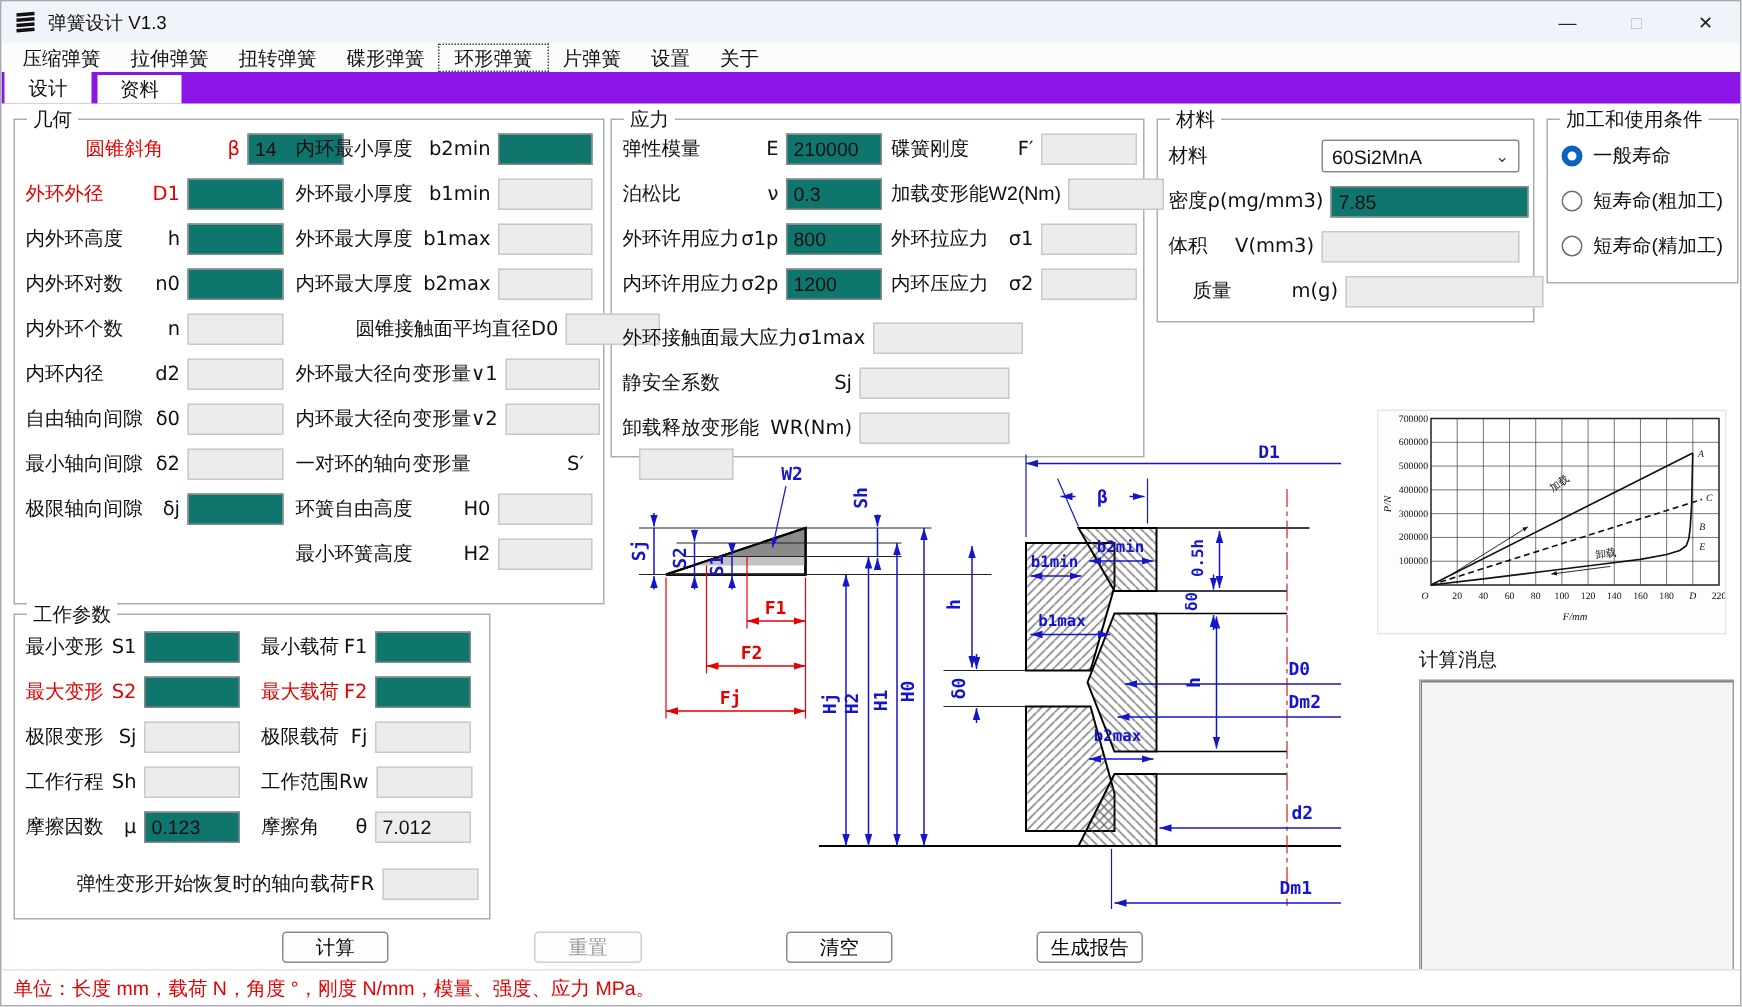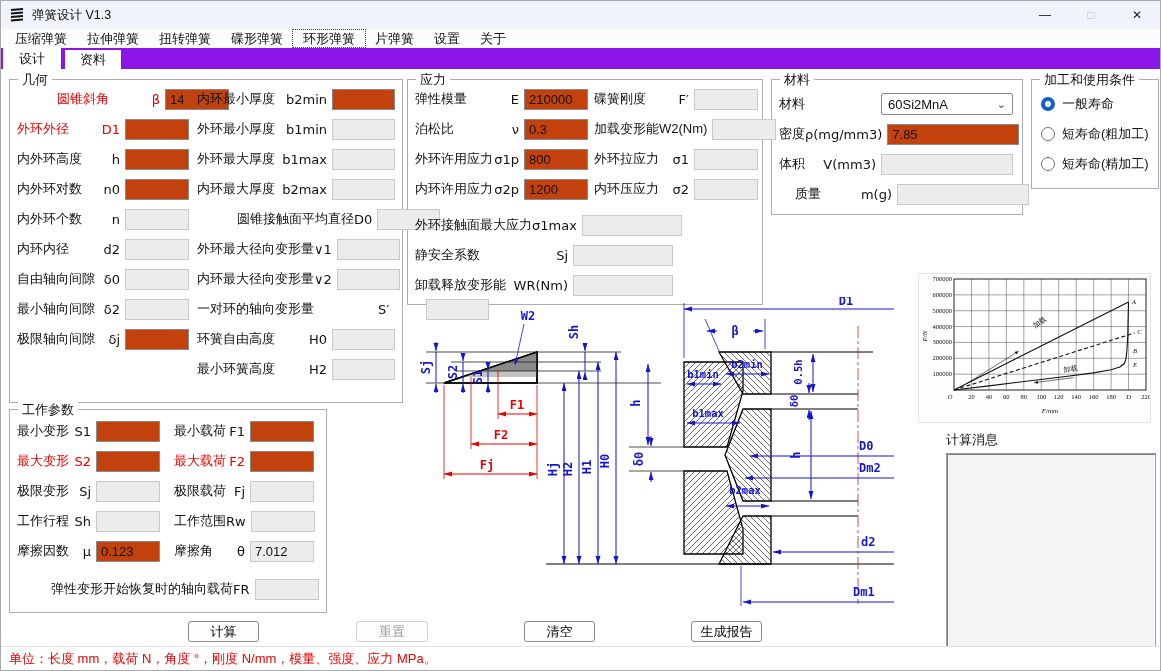--- a/index.html
+++ b/index.html
@@ -20,21 +20,21 @@
   .tab{position:absolute;background:#ffffff;display:flex;align-items:center;justify-content:center;}
   #tab-design{left:2px;top:0;width:58px;height:21px;}
   #tab-data{left:64px;top:2px;width:56px;height:19px;}
   .panel{position:absolute;border:1px solid #adadad;}
   .legend{position:absolute;top:-9px;left:8px;background:#fff;padding:0 4px;font-size:13px;white-space:nowrap;}
   .frow{position:absolute;display:flex;align-items:center;height:22px;}
   .flabel{white-space:nowrap;}
   .fspace{flex:1;}
   .fsym{margin-right:5px;white-space:nowrap;font-family:"DejaVu Sans","Liberation Sans",sans-serif;}
   .redtx{color:#e60000;}
-  .fin{height:21px;border:1px solid #8a8a8a;background:#c2410c;font-size:13px;padding:0 4px;
+  .fin{height:21px;border:1px solid #8a8a8a;background:#0f766e;font-size:13px;padding:0 4px;
        box-sizing:border-box;font-family:inherit;color:#111;flex:none;}
   .fin.ro{background:#ececec;border-color:#c9c9c9;}
   .fsel{height:22px;border:1px solid #8a8a8a;border-radius:2px;background:#fff;box-sizing:border-box;
         display:flex;align-items:center;justify-content:space-between;padding:0 6px;flex:none;}
   .chev{font-size:11px;color:#444;margin-left:4px;}
   .radio-row{position:absolute;display:flex;align-items:center;gap:7px;}
   .radio{width:14px;height:14px;border-radius:50%;border:1px solid #6f6f6f;box-sizing:border-box;background:#fff;flex:none;}
   .radio.sel{border:4px solid #0a63c2;}
   .btn{position:absolute;height:21px;background:#fdfdfd;border:1px solid #8a8a8a;border-radius:3px;
        font-size:13px;display:flex;align-items:center;justify-content:center;font-family:inherit;cursor:default;}

